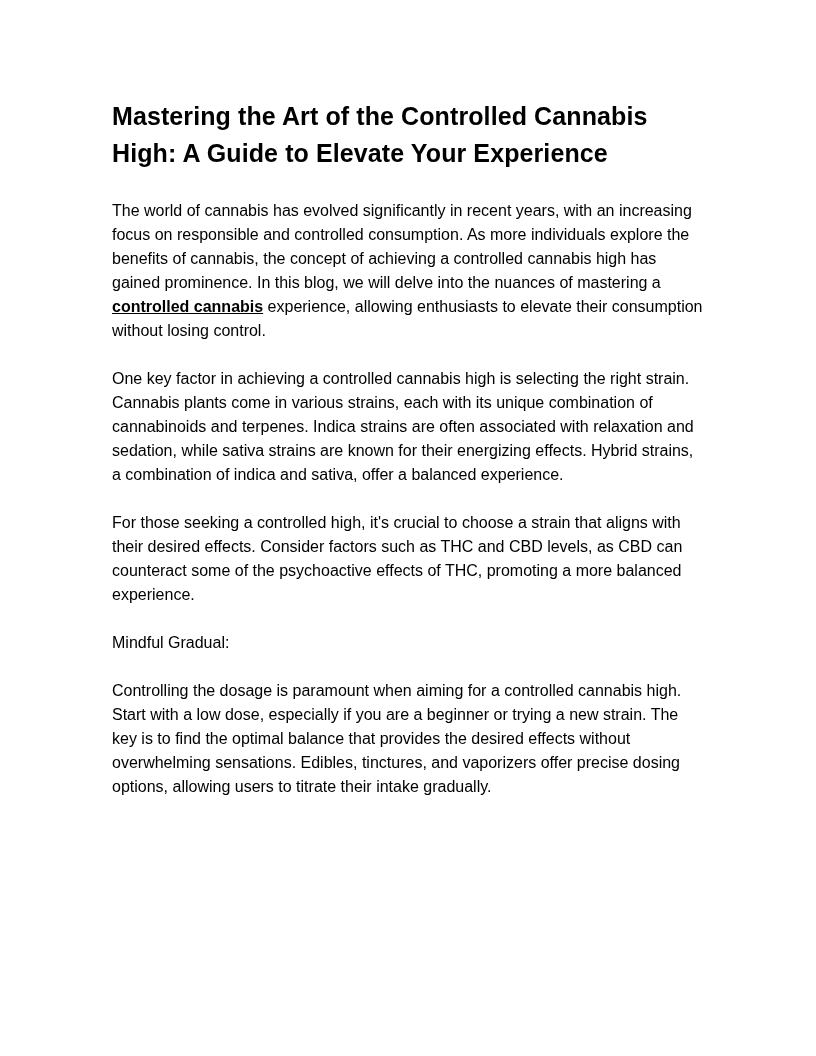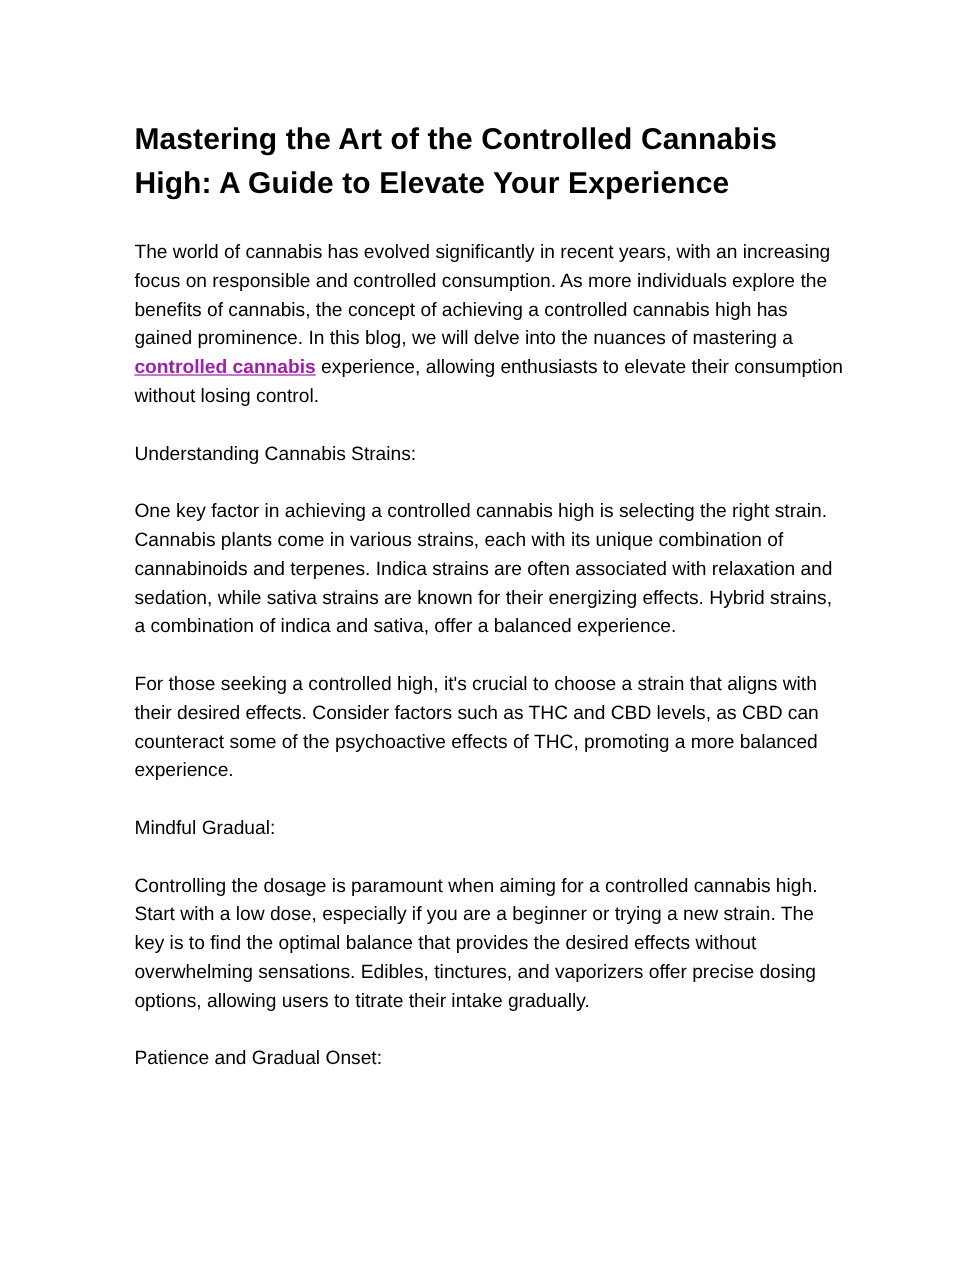--- a/index.html
+++ b/index.html
@@ -33,40 +33,38 @@
     line-height: 24px;
     font-weight: 400;
     color: #000000;
     margin-bottom: 24px;
     max-width: 624px;
   }
 
   .para:last-child { margin-bottom: 0; }
 
   .doc-link {
-    color: #a21caf;
+    color: #000000;
     font-weight: 700;
     cursor: pointer;
   }
 </style>
 </head>
 <body>
 
 <main class="page">
 
   <h1 class="doc-title">Mastering the Art of the Controlled Cannabis High: A Guide to Elevate Your Experience</h1>
 
   <p class="para"><span>The world of cannabis has evolved significantly in recent years, with an increasing focus on responsible and controlled consumption. As more individuals explore the benefits of cannabis, the concept of achieving a controlled cannabis high has gained prominence. In this blog, we will delve into the nuances of mastering a </span><a href="#" class="doc-link">controlled cannabis</a><span> experience, allowing enthusiasts to elevate their consumption without losing control.</span></p>
 
-  <p class="para">Understanding Cannabis Strains:</p>
 
   <p class="para">One key factor in achieving a controlled cannabis high is selecting the right strain. Cannabis plants come in various strains, each with its unique combination of cannabinoids and terpenes. Indica strains are often associated with relaxation and sedation, while sativa strains are known for their energizing effects. Hybrid strains, a combination of indica and sativa, offer a balanced experience.</p>
 
   <p class="para">For those seeking a controlled high, it's crucial to choose a strain that aligns with their desired effects. Consider factors such as THC and CBD levels, as CBD can counteract some of the psychoactive effects of THC, promoting a more balanced experience.</p>
 
   <p class="para">Mindful Gradual:</p>
 
   <p class="para">Controlling the dosage is paramount when aiming for a controlled cannabis high. Start with a low dose, especially if you are a beginner or trying a new strain. The key is to find the optimal balance that provides the desired effects without overwhelming sensations. Edibles, tinctures, and vaporizers offer precise dosing options, allowing users to titrate their intake gradually.</p>
 
-  <p class="para">Patience and Gradual Onset:</p>
 
 
 </main>
 
 </body></html>

